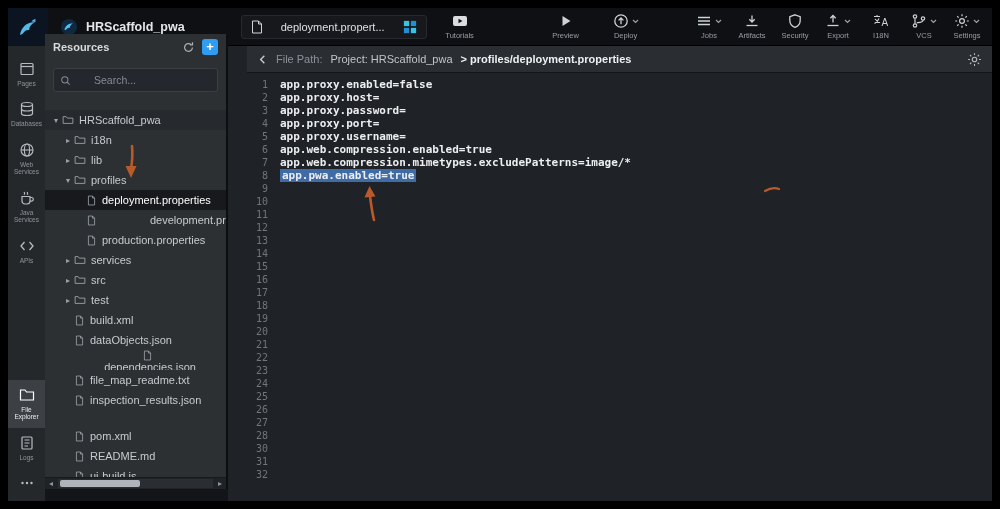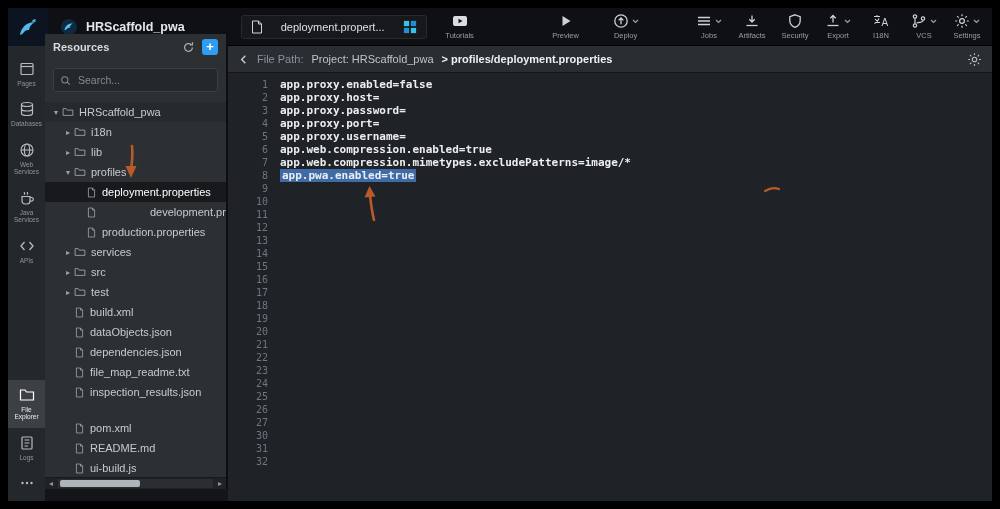--- a/index.html
+++ b/index.html
@@ -49,22 +49,22 @@
 
   
   .resources{position:absolute;left:37px;top:26px;width:183px;height:455px;background:#2c3033;
              display:flex;flex-direction:column;box-sizing:border-box;border-right:2px solid #0c0e10;}
   .res-header{height:26px;display:flex;align-items:center;padding:0 8px;gap:7px;flex:none;}
   .res-title{font-size:11px;font-weight:700;color:#d6dadd;flex:1;}
   .icon-btn{display:inline-flex;color:#a9b0b6;cursor:pointer;}
   .icon-btn svg{width:13px;height:13px;display:block;}
   .plus-btn{width:16px;height:16px;border-radius:3px;background:var(--accent,#2f9df4);color:#fff;
             font-size:13px;line-height:15px;text-align:center;cursor:pointer;font-weight:700;}
-  .search{margin:8px 8px 6px;height:22px;background:#24272b;border:1px solid #3a3f44;border-radius:3px;
-          display:flex;align-items:center;padding:0 6px;gap:5px;flex:none;}
+  .search{margin:8px 8px 14px;height:22px;background:#24272b;border:1px solid #3a3f44;border-radius:3px;
+          display:flex;align-items:center;padding:0 6px;gap:21px;flex:none;}
   .search .sicon{display:inline-flex;color:#858c93;}
   .search .sicon svg{width:11px;height:11px;}
   .search input{background:transparent;border:0;outline:none;color:#cfd4d8;font-size:10.5px;width:100%;
                 font-family:"Liberation Sans",sans-serif;}
   .search input::placeholder{color:#858c93;}
   .tree{flex:1;overflow:hidden;padding-top:4px;}
   .tree-row{height:20px;display:flex;align-items:center;font-size:11px;color:#c7cbcf;white-space:nowrap;
             cursor:pointer;box-sizing:border-box;}
   .tw{width:12px;flex:none;font-size:8px;color:#9aa1a8;text-align:center;}
   .ticon{display:inline-flex;color:#a6adb4;margin-right:5px;flex:none;}
@@ -72,21 +72,21 @@
   .tree-row.file .ticon svg{width:11px;height:11px;}
   .tlabel{overflow:hidden;}
   .tree-row.root{background:#26292d;}
   .tree-row.selected{background:#17191c;color:#ffffff;}
   .hscroll{height:11px;background:#202326;border-top:1px solid #17191c;display:flex;align-items:center;flex:none;}
   .sb-arrow{width:12px;text-align:center;font-size:8px;color:#8d939a;line-height:11px;cursor:pointer;flex:none;}
   .sb-track{flex:1;height:9px;background:#2a2d31;position:relative;margin:0 1px;}
   .sb-thumb{position:absolute;left:2px;top:1px;height:7px;width:80px;background:#aeb4ba;border-radius:2px;cursor:pointer;}
 
   
-  .editor{position:absolute;left:220px;top:38px;width:764px;height:455px;background:#1f2226;box-sizing:border-box;}
+  .editor{position:absolute;left:220px;top:38px;width:764px;height:455px;background:#1f2226;box-sizing:border-box;padding-left:19px;}
   .ed-header{height:27px;background:#2a2d31;border-bottom:1px solid #141619;display:flex;align-items:center;
              padding:0 10px;gap:8px;box-sizing:border-box;}
   .collapse-btn{display:inline-flex;color:#c7ccd0;cursor:pointer;}
   .collapse-btn svg{width:11px;height:11px;display:block;}
   .fp-label{font-size:11px;color:#8b929a;}
   .fp-project{font-size:11px;color:#c0c6cb;}
   .fp-file{font-size:11px;color:#eef1f3;font-weight:700;}
   .ed-gear{margin-left:auto;display:inline-flex;color:#b4bac0;cursor:pointer;}
   .ed-gear svg{width:15px;height:15px;display:block;}
   .code{position:absolute;left:0;right:0;top:27px;bottom:0;padding-top:5px;overflow:hidden;
@@ -480,21 +480,21 @@
           </div>
           <div class="tree-row file" style="padding-left: 29px;">
             <span class="ticon">
               <svg viewBox="0 0 16 16" fill="none" stroke="currentColor" stroke-width="1.1">
                 <path d="M3.5 1.5h6l3 3v10h-9z"></path>
                 <path d="M9.5 1.5v3h3"></path>
               </svg>
             </span>
             <span class="tlabel">dataObjects.json</span>
           </div>
-          <div class="tree-row file" style="padding-left: 29px;">
+          <div class="tree-row file" style="padding-left: 29px; flex-direction: column;">
             <span class="ticon">
               <svg viewBox="0 0 16 16" fill="none" stroke="currentColor" stroke-width="1.1">
                 <path d="M3.5 1.5h6l3 3v10h-9z"></path>
                 <path d="M9.5 1.5v3h3"></path>
               </svg>
             </span>
             <span class="tlabel">dependencies.json</span>
           </div>
           <div class="tree-row file" style="padding-left: 29px;">
             <span class="ticon">
@@ -668,20 +668,24 @@
           <div class="code-line">
             <span class="ln">25</span>
             <span class="ct"></span>
           </div>
           <div class="code-line">
             <span class="ln">26</span>
             <span class="ct"></span>
           </div>
           <div class="code-line">
             <span class="ln">27</span>
+            <span class="ct"></span>
+          </div>
+          <div class="code-line">
+            <span class="ln">28</span>
             <span class="ct"></span>
           </div>
           <div class="code-line">
             <span class="ln">30</span>
             <span class="ct"></span>
           </div>
           <div class="code-line">
             <span class="ln">31</span>
             <span class="ct"></span>
           </div>

